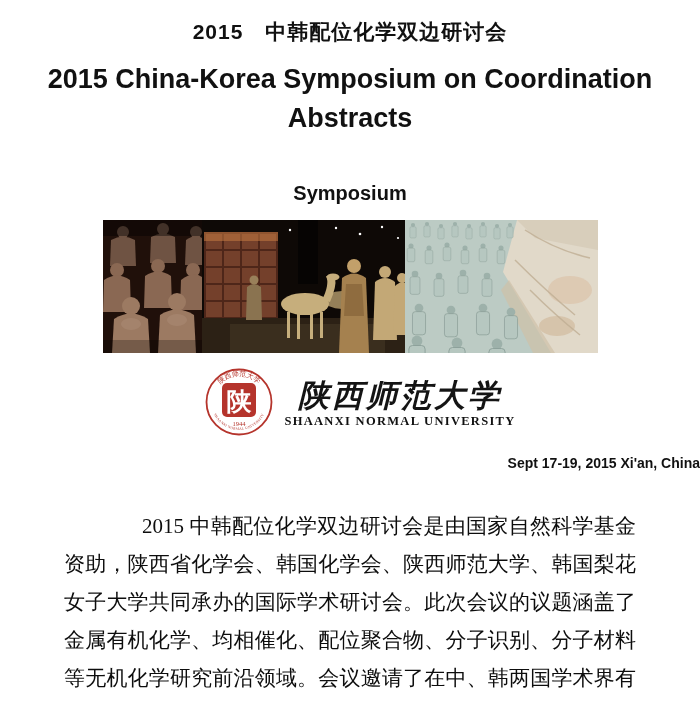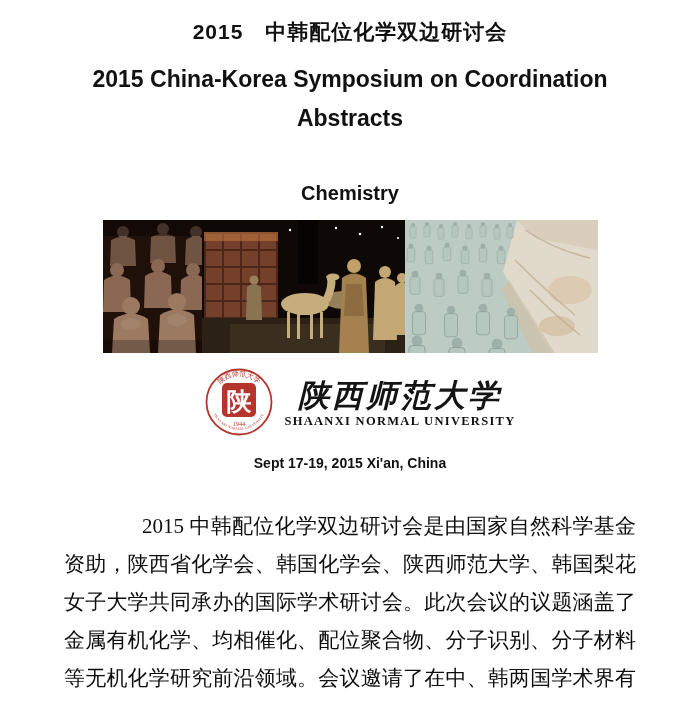--- a/index.html
+++ b/index.html
@@ -5,21 +5,21 @@
   html,body{margin:0;padding:0;background:#fff;}
   .page{
     position:relative;width:700px;height:704px;background:#ffffff;
     overflow:hidden;font-family:"Liberation Sans",sans-serif;color:#1a1a1a;
   }
   .title-zh{
     margin-top:18px;text-align:center;font-size:21px;font-weight:bold;
     letter-spacing:1px;color:#111;
   }
   .title-en{
-    margin-top:14px;text-align:center;font-size:23px;font-weight:bold;
+    margin-top:14px;text-align:center;font-size:27px;font-weight:bold;
     line-height:39px;color:#111;
   }
   .section-label{
     margin-top:44px;text-align:center;font-size:20px;font-weight:bold;color:#111;
   }
   .banner{
     width:495px;height:133px;margin:15px auto 0 auto;display:flex;
   }
   .banner svg{display:block;height:133px;}
   .photo-left{width:99px;}
@@ -32,42 +32,42 @@
   .uni-names{display:flex;flex-direction:column;align-items:center;}
   .uni-zh{
     font-family:"DejaVu Serif",serif;font-weight:bold;font-style:italic;
     font-size:31px;letter-spacing:3px;color:#141414;line-height:34px;
   }
   .uni-en{
     font-family:"Liberation Serif",serif;font-weight:bold;font-size:12.5px;
     letter-spacing:1.3px;color:#111;margin-top:2px;
   }
   .date-line{
-    margin-top:15px;text-align:center;font-size:14px;font-weight:bold;color:#111;
+    margin-top:15px;text-align:right;font-size:14px;font-weight:bold;color:#111;
   }
   .body-paragraph{
     margin:36px 64px 0 64px;
     font-family:"Liberation Serif","DejaVu Serif",serif;
     font-size:21px;line-height:38px;color:#0d0d0d;
     text-align:justify;text-indent:78px;
   }
 </style>
 </head>
 <body>
 
 <div class="page">
 
   <div class="title-zh">2015　中韩配位化学双边研讨会</div>
 
   <div class="title-en">
     <div>2015 China-Korea Symposium on Coordination</div>
     <div>Abstracts</div>
   </div>
 
-  <div class="section-label">Chemistry</div>
+  <div class="section-label">Symposium</div>
 
   <div class="banner">
 
     <svg class="photo-left" viewBox="0 0 99 133" preserveAspectRatio="none" xmlns="http://www.w3.org/2000/svg">
       <rect width="99" height="133" fill="#20100a"></rect>
       <g fill="#6f5343">
         <circle cx="20" cy="12" r="6"></circle>
           <path d="M8,20 Q20,13 32,20 L33,46 L7,46 Z"></path>
         <circle cx="60" cy="9" r="6"></circle>
           <path d="M48,17 Q60,10 72,17 L73,43 L47,43 Z"></path>

